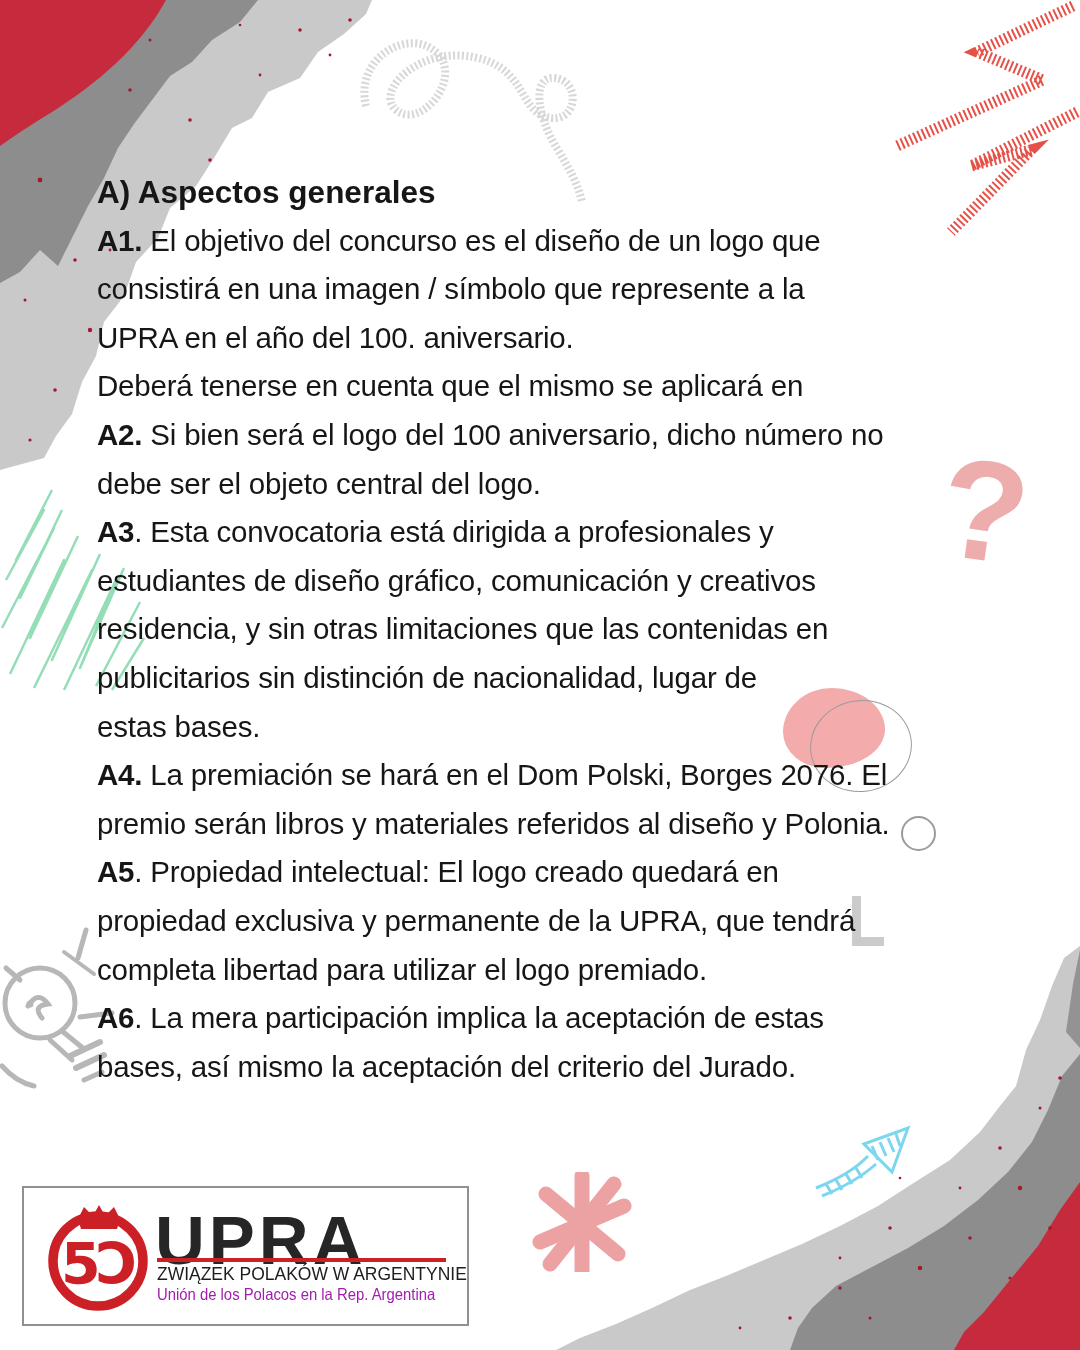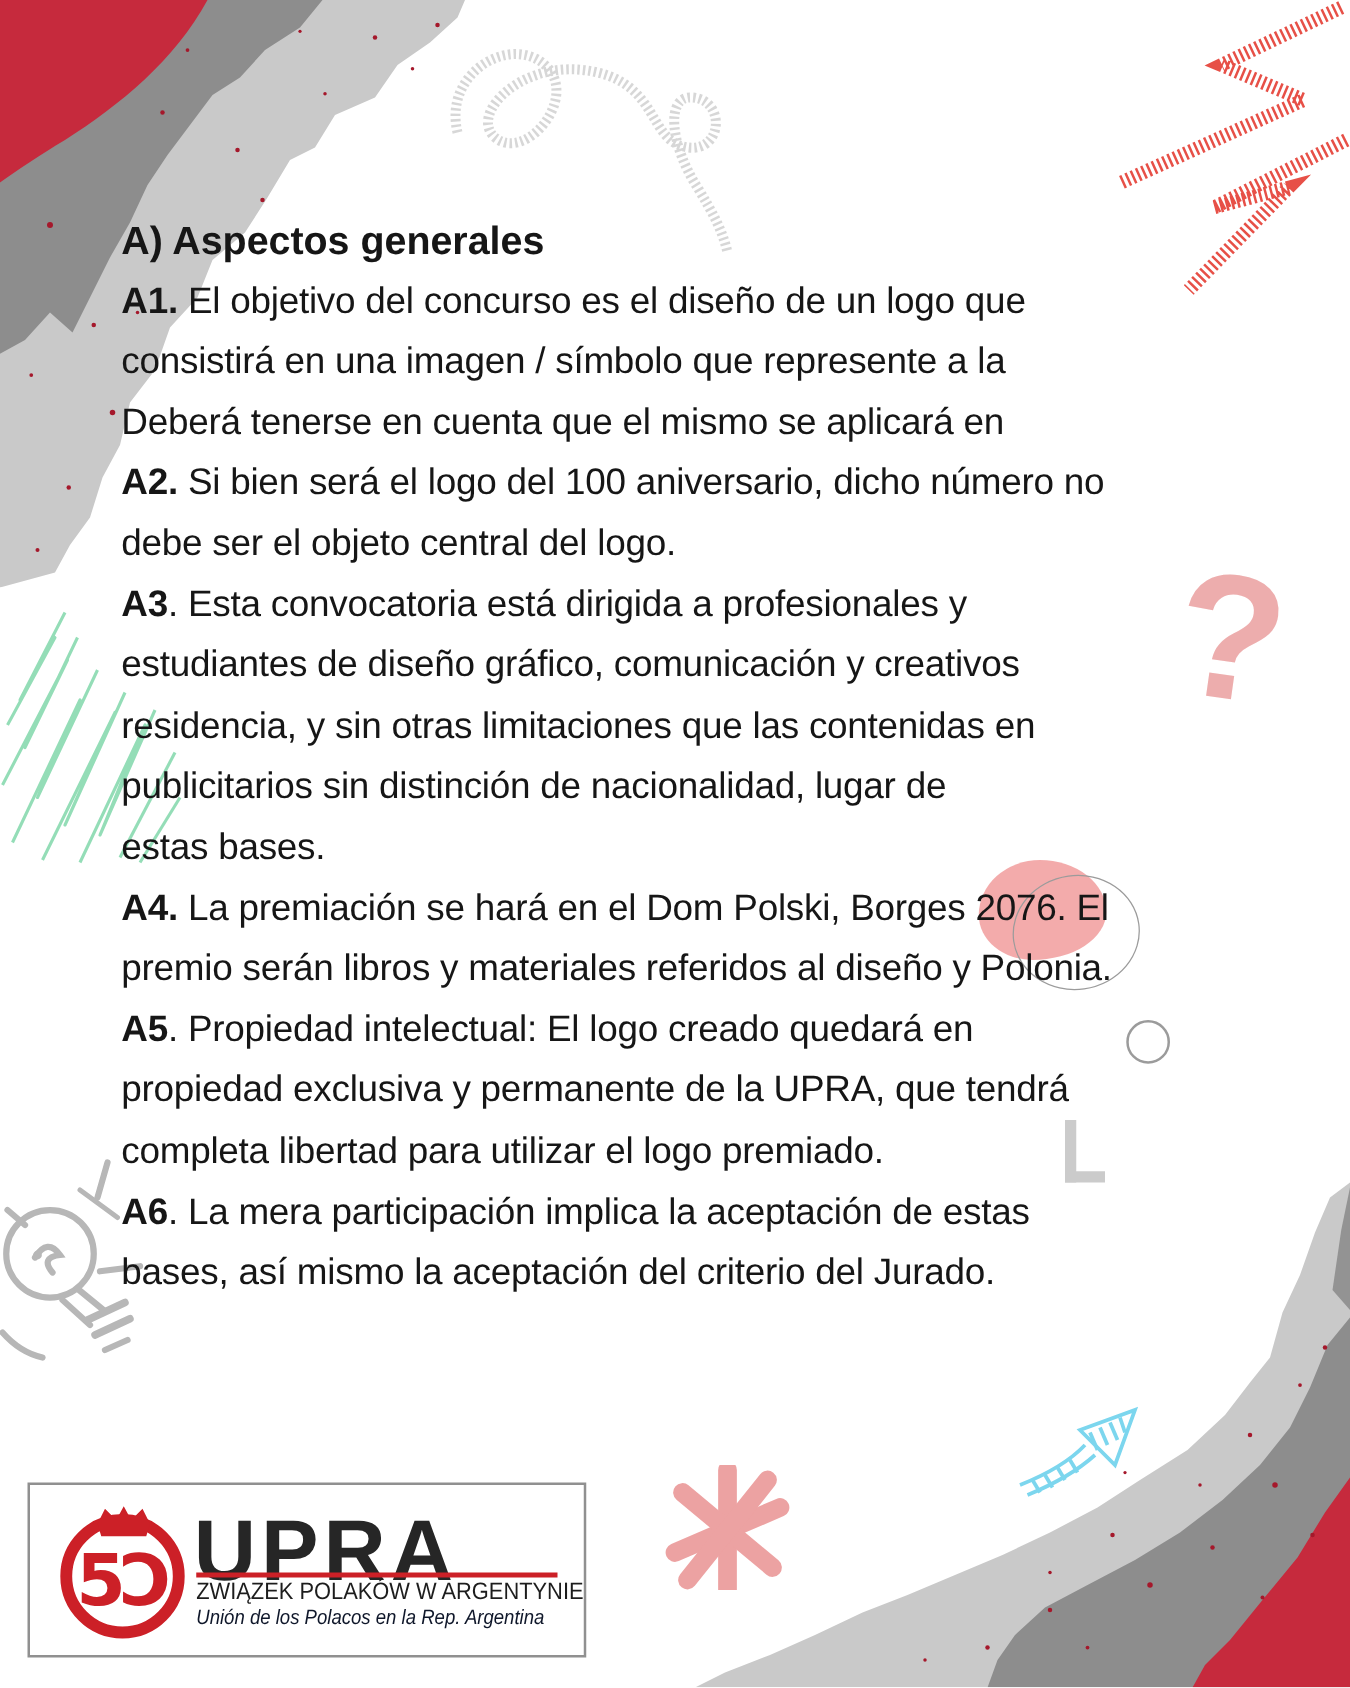--- a/index.html
+++ b/index.html
@@ -26,21 +26,21 @@
   #lmark .v{position:absolute;left:0;top:0;width:9px;height:50px;background:#cbcbcb;}
   #lmark .h{position:absolute;left:0;top:41px;width:32px;height:9px;background:#cbcbcb;}
   
   #logo-box{left:22px;top:1186px;width:443px;height:136px;background:#fff;
             border:2px solid #909090;z-index:4;}
   #logo-acronym{position:absolute;left:155px;top:1206px;z-index:5;font-size:69px;font-weight:bold;
                 letter-spacing:4px;color:#262626;line-height:1;}
   #logo-rule{position:absolute;left:157px;top:1258px;width:289px;height:4px;background:#cc2027;z-index:5;}
   #logo-pl{position:absolute;left:157px;top:1263px;z-index:5;font-size:19px;font-weight:normal;color:#1d1d1d;text-align:center;}
   #logo-pl span{display:inline-block;transform:scaleX(.92);transform-origin:left;}
-  #logo-es{position:absolute;left:157px;top:1285px;z-index:5;font-size:16.5px;color:#0f172a;font-style:italic;}
+  #logo-es{position:absolute;left:157px;top:1285px;z-index:5;font-size:16.5px;color:#a21caf;}
   #logo-es span{display:inline-block;transform:scaleX(.9);transform-origin:left;}
 </style>
 </head>
 <body>
 
 <div id="canvas">
 
   <svg class="decor" style="left:0;top:0;" width="390" height="470" viewBox="0 0 390 470">
     <path d="M0,0 L372,0 L366,14 L344,34 L318,52 L300,78 L268,92 L252,118 L232,128 L214,158 L196,186 L170,208 L158,238 L136,262 L124,296 L104,322 L96,356 L82,382 L72,414 L56,436 L44,458 L0,470 Z" fill="#c9c9c9"></path>
     <path d="M0,0 L258,0 L240,22 L212,40 L192,62 L170,76 L152,100 L134,124 L118,148 L104,178 L88,206 L72,238 L58,266 L40,250 L20,272 L0,283 Z" fill="#8d8d8d"></path>
@@ -165,20 +165,21 @@
       </g>
   </svg>
 
   <div id="body-text">
     <div id="doc-title">A) Aspectos generales</div>
 
     <div class="line"><b class="b">A1.</b><span class="t"> El objetivo del concurso es el diseño de un logo que</span></div>
 
     <div class="line"><b class="b"></b><span class="t">consistirá en una imagen / símbolo que represente a la</span></div>
 
+    <div class="line"><b class="b"></b><span class="t">UPRA en el año del 100. aniversario.</span></div>
 
     <div class="line"><b class="b"></b><span class="t">Deberá tenerse en cuenta que el mismo se aplicará en</span></div>
 
 
     <div class="line"><b class="b">A2.</b><span class="t"> Si bien será el logo del 100 aniversario, dicho número no</span></div>
 
     <div class="line"><b class="b"></b><span class="t">debe ser el objeto central del logo.</span></div>
 
     <div class="line"><b class="b">A3</b><span class="t">. Esta convocatoria está dirigida a profesionales y</span></div>
 

